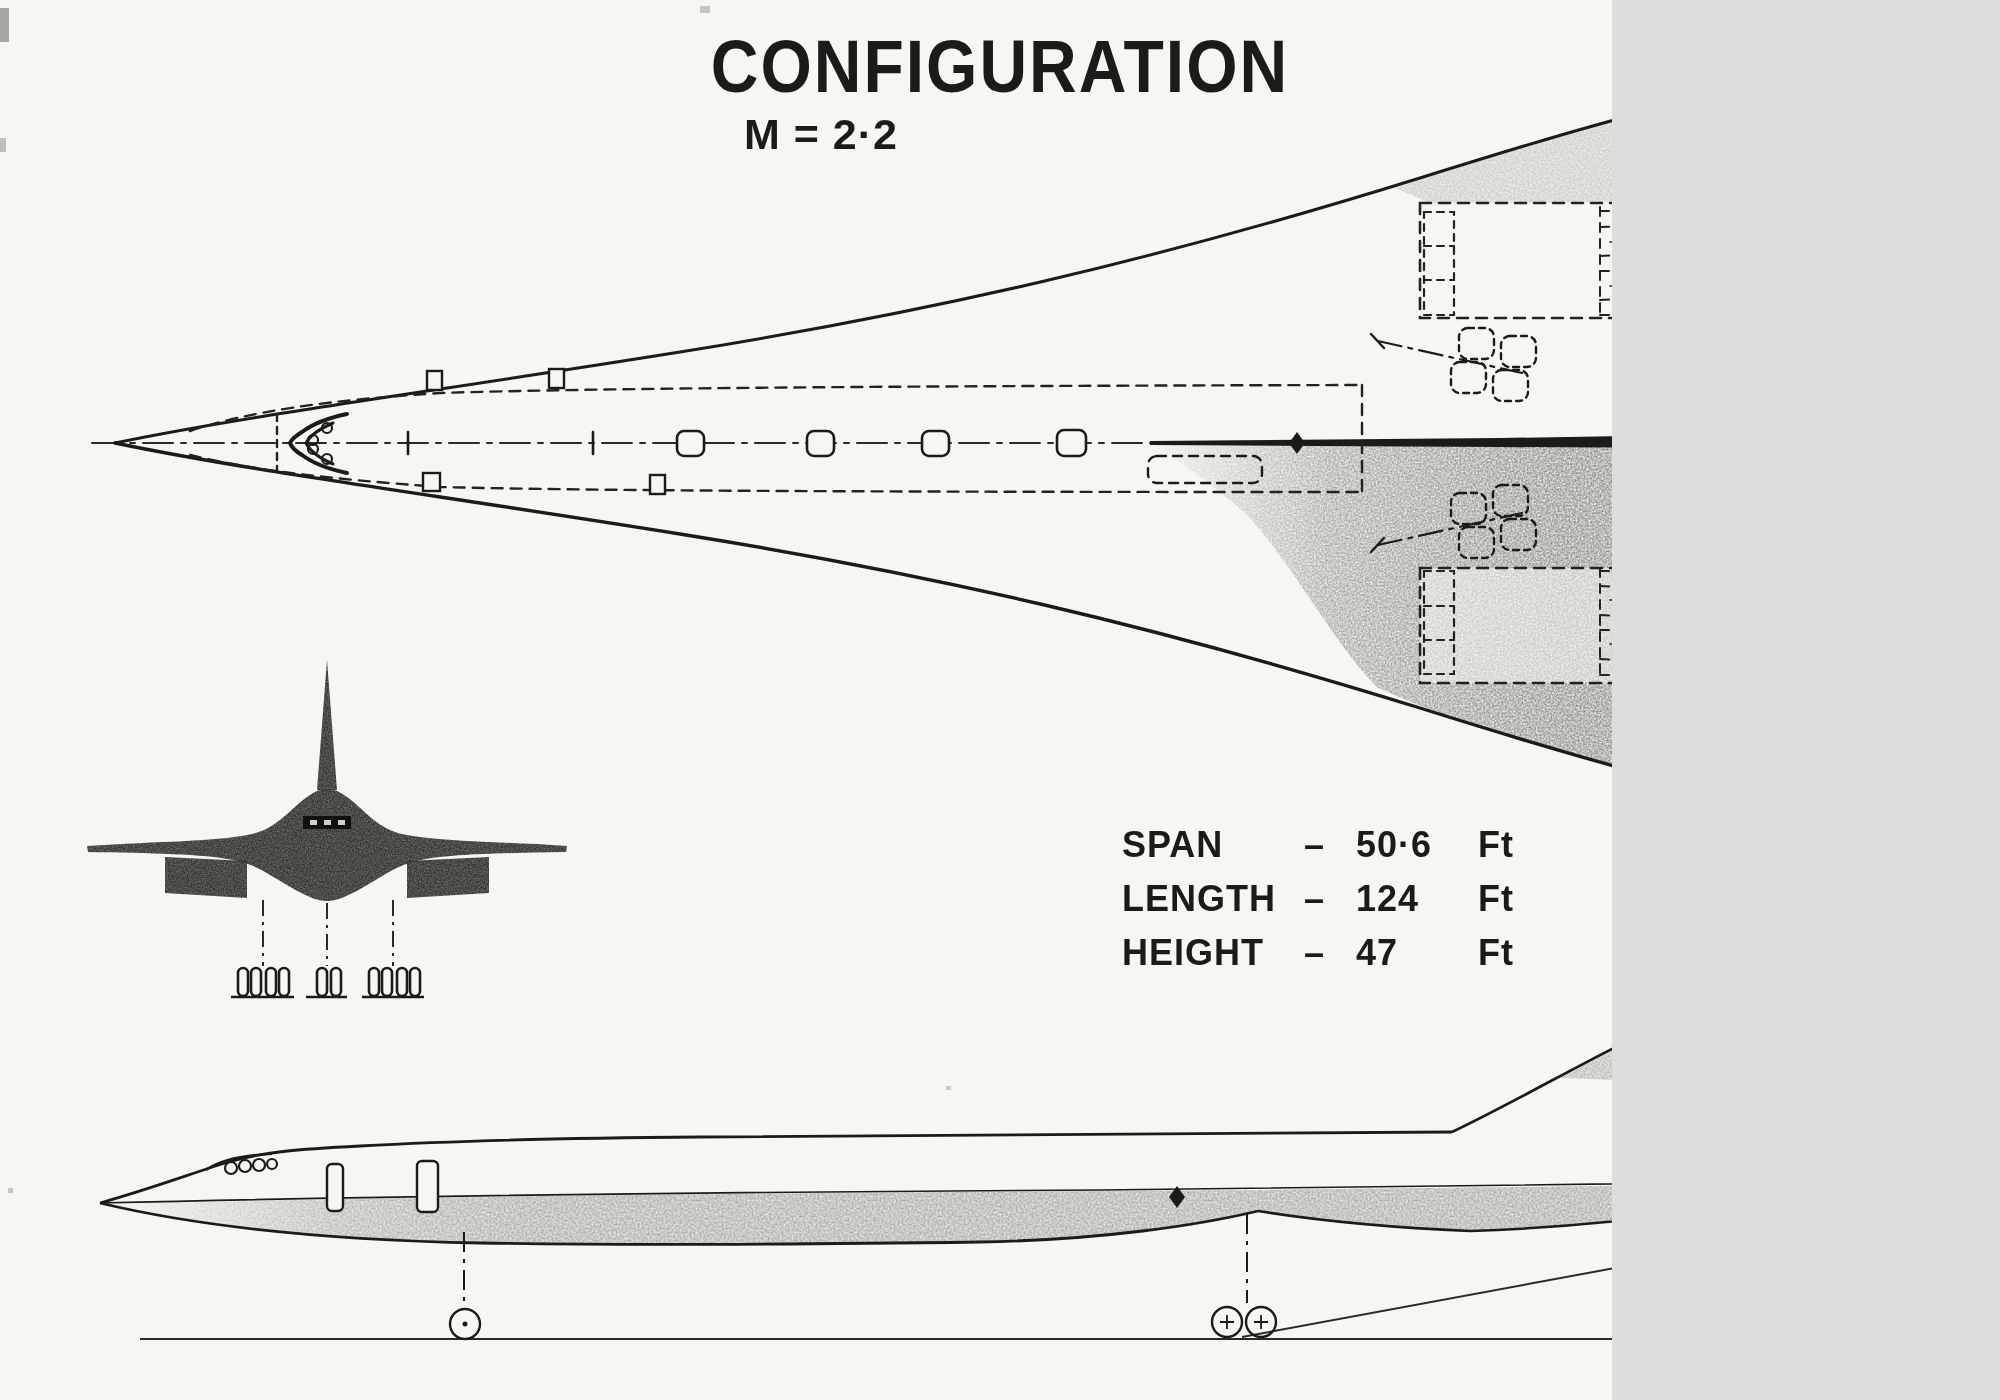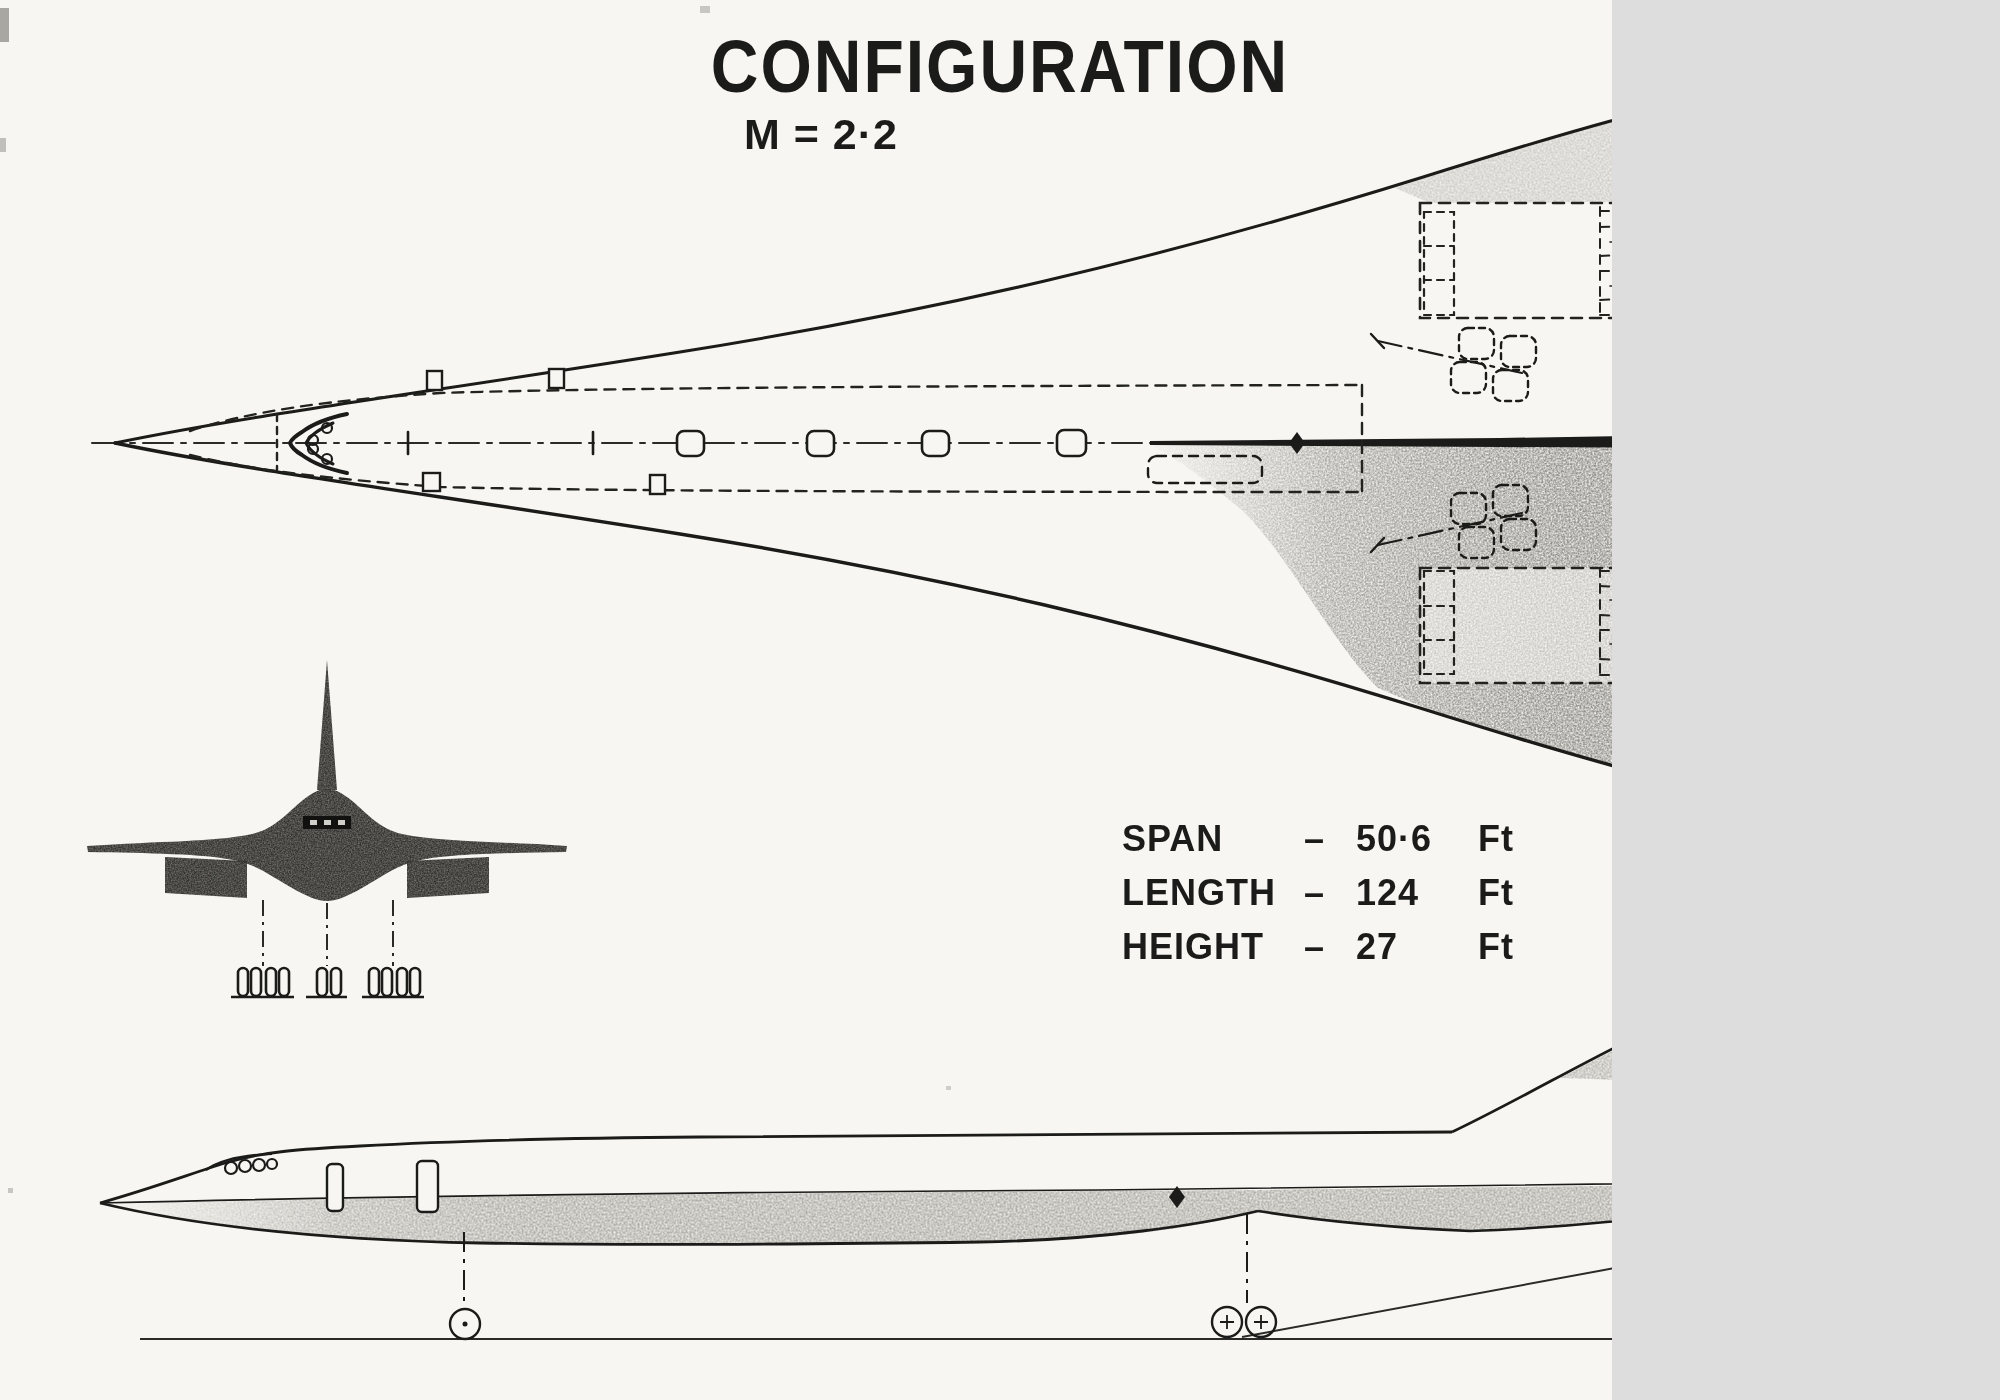--- a/index.html
+++ b/index.html
@@ -6,21 +6,21 @@
   .page{position:relative;width:1612px;height:1400px;background:#f7f6f2;overflow:hidden;
         font-family:"Liberation Sans",sans-serif;color:#1b1b1a;}
   .drawing{position:absolute;left:0;top:0;width:2000px;height:1400px;}
   .txt{position:absolute;white-space:nowrap;z-index:5;}
   .title{top:24px;left:0;width:2000px;text-align:center;font-size:66px;font-weight:bold;
          letter-spacing:2px;transform:scaleY(1.12);transform-origin:top center;}
   .sub{top:110px;font-size:43px;font-weight:bold;letter-spacing:1px;}
   .sub-mach{left:744px;}
   .sub-pax{left:988px;}
   .specs{position:absolute;top:812px;left:1122px;z-index:5;}
-  .spec-row{display:flex;align-items:center;height:54px;font-size:36px;font-weight:bold;letter-spacing:1px;}
+  .spec-row{display:flex;align-items:flex-end;height:54px;font-size:36px;font-weight:bold;letter-spacing:1px;}
   .spec-label{width:182px;}
   .spec-sep{width:52px;}
   .spec-value{width:122px;}
   .spec-unit{width:60px;}
 </style>
 </head>
 <body>
 
 <div class="page">
 
@@ -301,18 +301,18 @@
     </div>
     <div class="spec-row">
       <span class="spec-label">LENGTH</span>
       <span class="spec-sep">–</span>
       <span class="spec-value">124</span>
       <span class="spec-unit">Ft</span>
     </div>
     <div class="spec-row">
       <span class="spec-label">HEIGHT</span>
       <span class="spec-sep">–</span>
-      <span class="spec-value">27</span>
+      <span class="spec-value">47</span>
       <span class="spec-unit">Ft</span>
     </div>
   </div>
 
 </div>
 
 </body></html>

